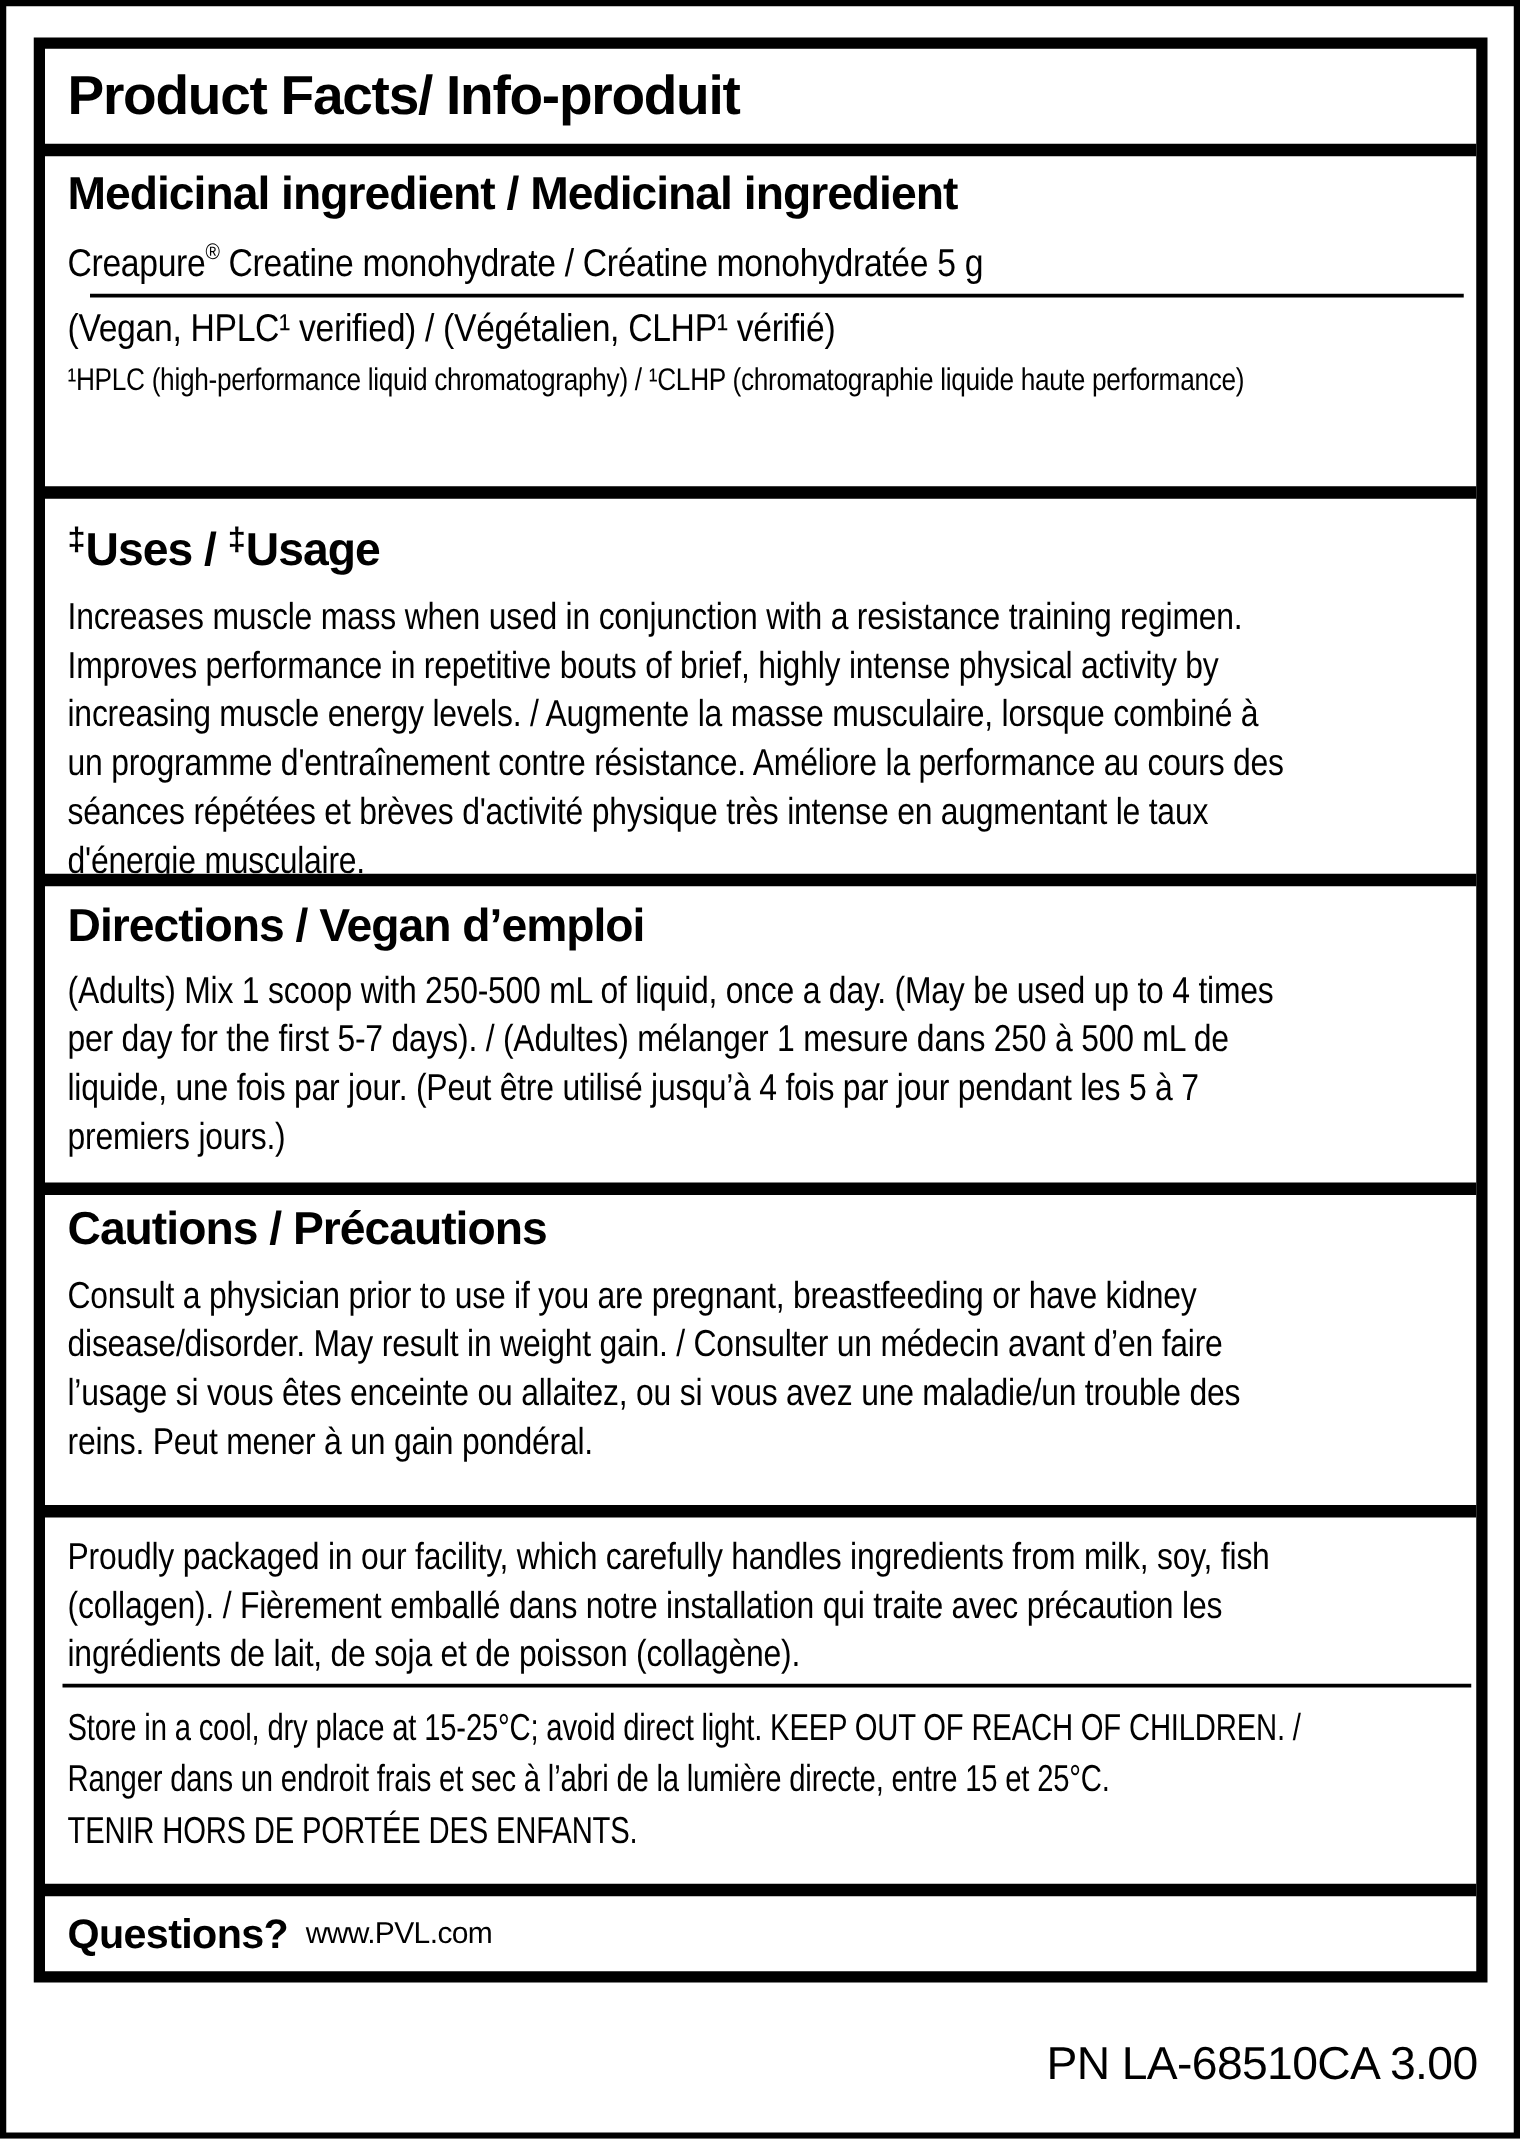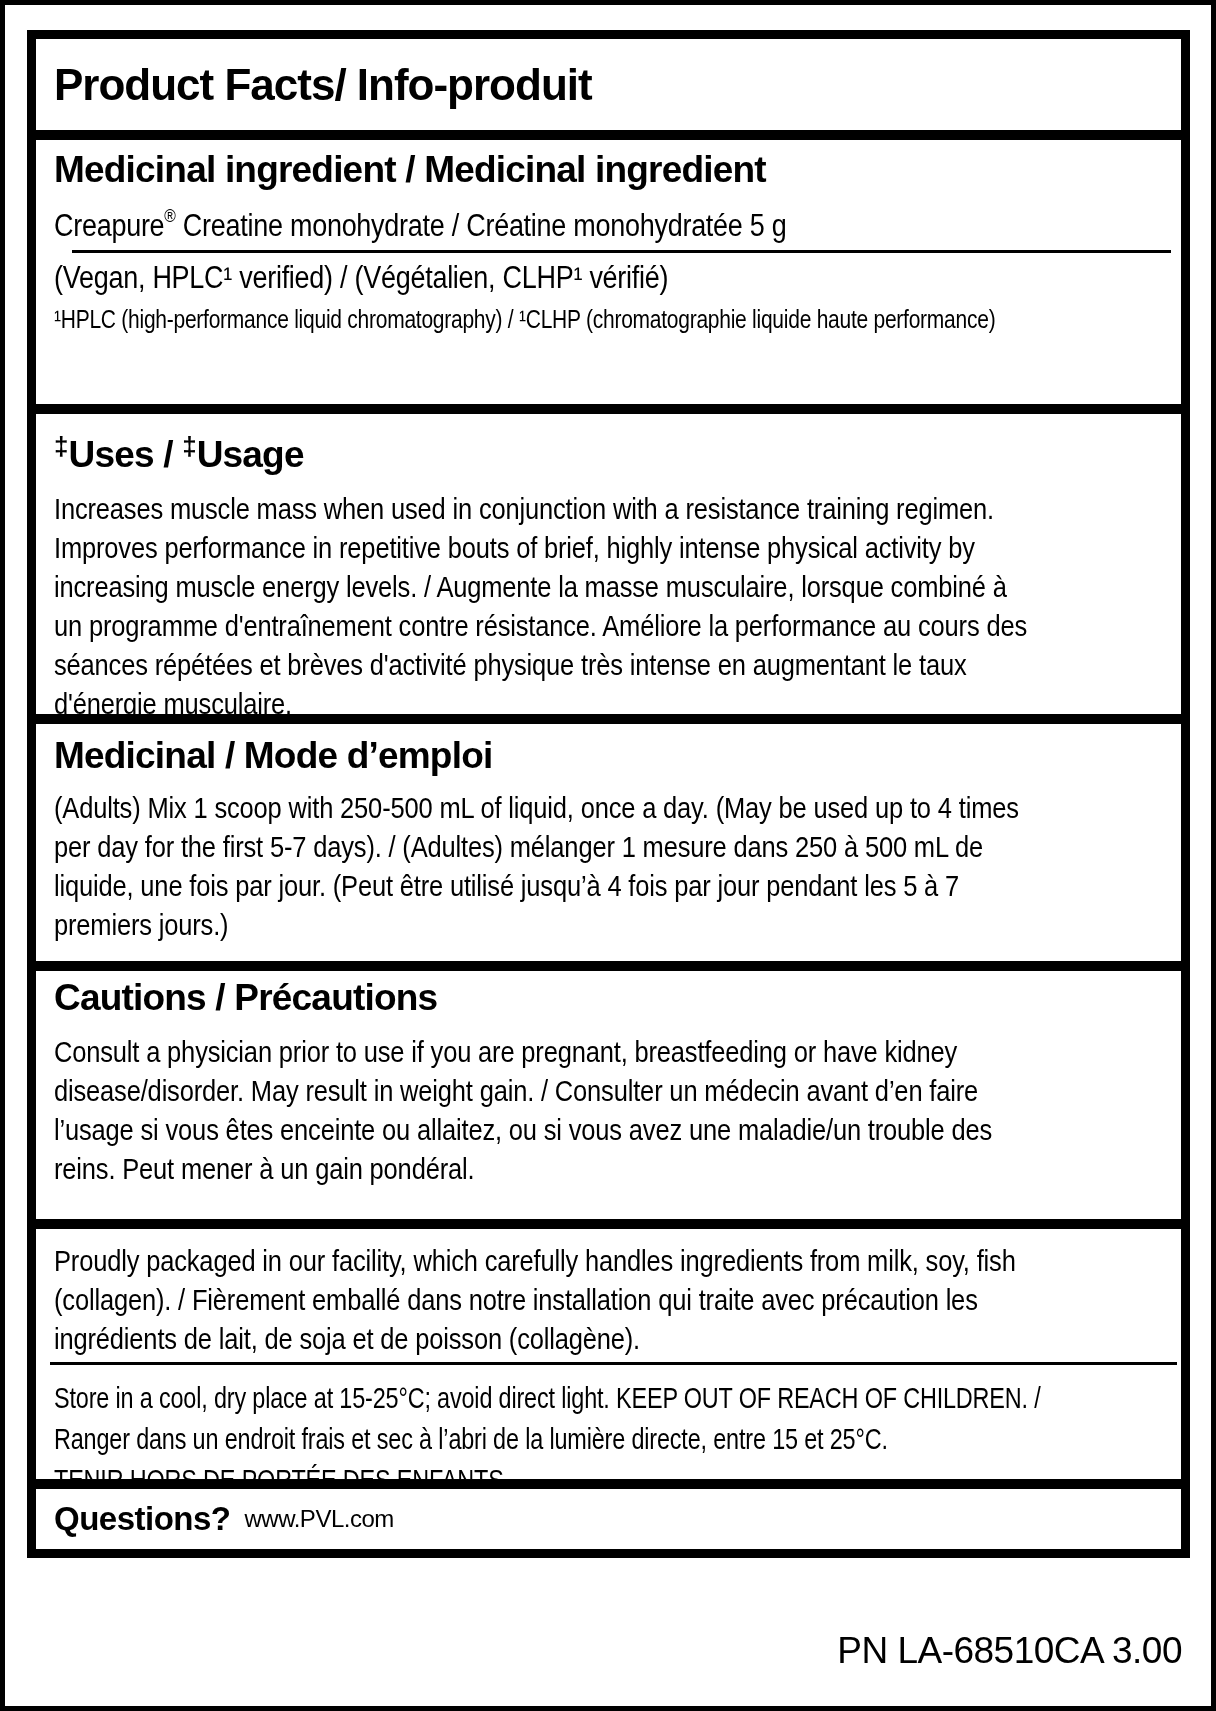--- a/index.html
+++ b/index.html
@@ -17,21 +17,21 @@
     width: 1163px;
     border: 9px solid #000;
     background: #fff;
   }
   .bar { height: 10px; background: #000; }
   .thin-rule { height: 3px; background: #000; margin-left: 18px; margin-right: 4px; }
   .thin-rule.full { margin-left: 14px; }
 
   .sec { padding-left: 18px; padding-right: 6px; overflow: hidden; }
 
-  .title-sec { height: 91px; display: flex; align-items: center; }
+  .title-sec { height: 76px; display: flex; align-items: center; }
   .h1 { font-size: 44px; font-weight: bold; letter-spacing: -1px; }
 
   .h2 { font-size: 37px; font-weight: bold; letter-spacing: -0.8px; line-height: 48px; }
 
   .med-sec { height: 264px; padding-top: 6px; }
   .serving { font-size: 36px; line-height: 48px; letter-spacing: -0.7px; }
   .cline { font-size: 31px; line-height: 45px; white-space: nowrap;
            transform: scaleX(0.87); transform-origin: 0 50%; letter-spacing: -0.3px; }
   .sup-reg { font-size: 18px; vertical-align: 14px; }
   .med-sec .thin-rule { margin-top: 2px; margin-bottom: 2px; }
@@ -46,21 +46,21 @@
         transform: scaleX(0.85); transform-origin: 0 50%; letter-spacing: -0.2px; }
 
   .dir-sec { height: 237px; padding-top: 8px; }
   .dir-sec .h2 { margin-bottom: 8px; }
 
   .cau-sec { height: 248px; padding-top: 3px; }
   .cau-sec .h2 { margin-bottom: 10px; }
 
   .allergen-sec { height: 133px; padding-top: 12px; }
 
-  .storage-sec { height: 114px; padding-top: 12px; }
+  .storage-sec { height: 157px; padding-top: 12px; }
   .storage-sec .bl { transform: scaleX(0.78); line-height: 41px; }
 
   .q-sec { height: 60px; display: flex; align-items: center; }
   .q-label { font-size: 33px; font-weight: bold; letter-spacing: -0.5px; }
   .q-url { font-size: 24px; margin-left: 14px; letter-spacing: -0.5px; }
 
   .pn-line {
     position: absolute; top: 1625px; left: 22px; width: 1163px;
     text-align: right; padding-right: 8px;
     font-size: 37px; letter-spacing: -0.5px;
@@ -96,21 +96,21 @@
         <div class="bl">increasing muscle energy levels. / Augmente la masse musculaire, lorsque combiné à</div>
         <div class="bl">un programme d'entraînement contre résistance. Améliore la performance au cours des</div>
         <div class="bl">séances répétées et brèves d'activité physique très intense en augmentant le taux</div>
         <div class="bl">d'énergie musculaire.</div>
       </div>
     </div>
 
     <div class="bar"></div>
 
     <div class="sec dir-sec">
-      <div class="h2">Medicinal / Mode d’emploi</div>
+      <div class="h2">Directions / Vegan d’emploi</div>
       <div>
         <div class="bl">(Adults) Mix 1 scoop with 250-500 mL of liquid, once a day. (May be used up to 4 times</div>
         <div class="bl">per day for the first 5-7 days). / (Adultes) mélanger 1 mesure dans 250 à 500 mL de</div>
         <div class="bl">liquide, une fois par jour. (Peut être utilisé jusqu’à 4 fois par jour pendant les 5 à 7</div>
         <div class="bl">premiers jours.)</div>
       </div>
     </div>
 
     <div class="bar"></div>
 

